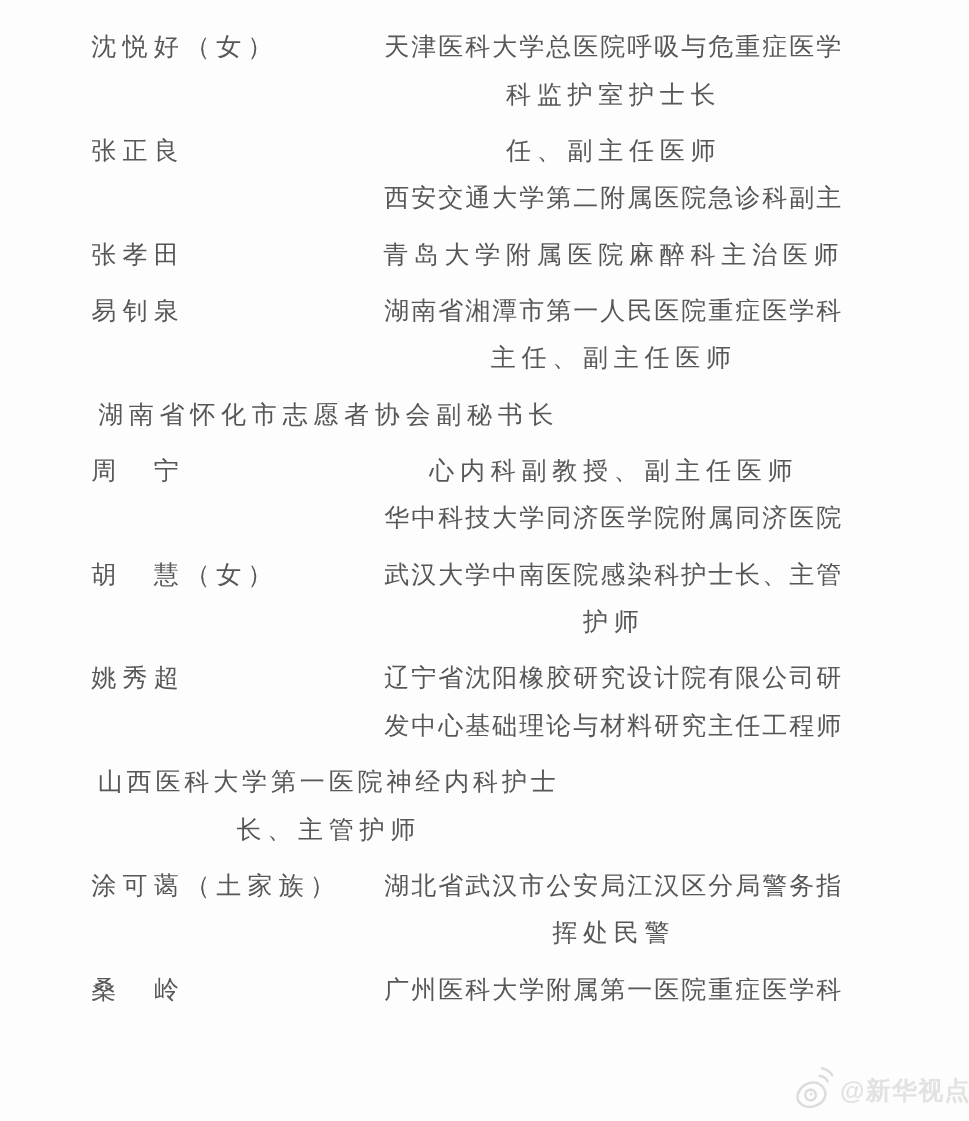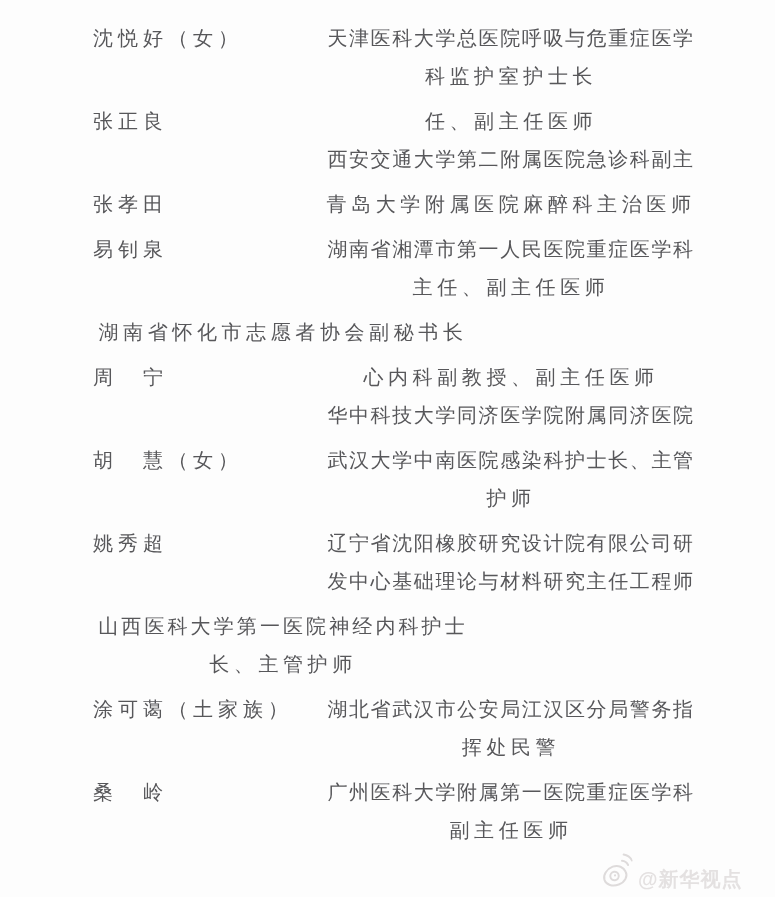--- a/index.html
+++ b/index.html
@@ -9,21 +9,21 @@
     background: #fdfdfd;
     overflow: hidden;
     position: relative;
     font-family: "Liberation Serif", "DejaVu Serif", serif;
     color: #57575a;
   }
   .doc {
     display: flex;
     flex-direction: column;
     row-gap: 7px;
-    padding: 19px 0 0 93px;
+    padding: 19px 0 0 73px;
   }
   .entry {
     display: flex;
     align-items: flex-start;
   }
   .name {
     width: 228px;
     flex: 0 0 228px;
     font-size: 20px;
     line-height: 38px;
@@ -38,24 +38,24 @@
   .pos .line {
     font-size: 20px;
     line-height: 38px;
     letter-spacing: 4.6px;
     white-space: nowrap;
   }
   .pos .ls17 { letter-spacing: 1.6px; }
   .pos .ls16 { letter-spacing: 3.1px; }
   .watermark {
     position: absolute;
-    left: 602px;
+    left: 636px;
     top: 851px;
     display: flex;
-    align-items: flex-end;
+    align-items: center;
     gap: 4px;
     pointer-events: none;
   }
   .wm-icon { display: inline-block; transform: rotate(-8deg); }
   .wm-text {
     font-family: "Liberation Sans", sans-serif;
     font-size: 20px;
     font-weight: bold;
     letter-spacing: 1px;
     color: #e4e1e1;
@@ -141,21 +141,20 @@
     <div class="pos">
       <div class="line ls17">湖北省武汉市公安局江汉区分局警务指</div>
       <div class="line">挥处民警</div>
     </div>
   </div>
 
   <div class="entry">
     <div class="name">桑　岭</div>
     <div class="pos">
       <div class="line ls17">广州医科大学附属第一医院重症医学科</div>
-      <div class="line">副主任医师</div>
     </div>
   </div>
 
 </div>
 
 <div class="watermark">
   <span class="wm-icon">
     <svg width="32" height="38" viewBox="0 0 32 38" xmlns="http://www.w3.org/2000/svg">
       <g fill="none" stroke="#deDBdb" stroke-width="2" stroke-linecap="round">
         <path d="M23.5 21.5 C25.5 26.5 21.5 32 15 33.5 C8.5 35 2.5 32 1.5 27 C0.5 22 5 16.5 11.5 15 C17.5 13.6 22 17.2 23.5 21.5 Z"></path>

